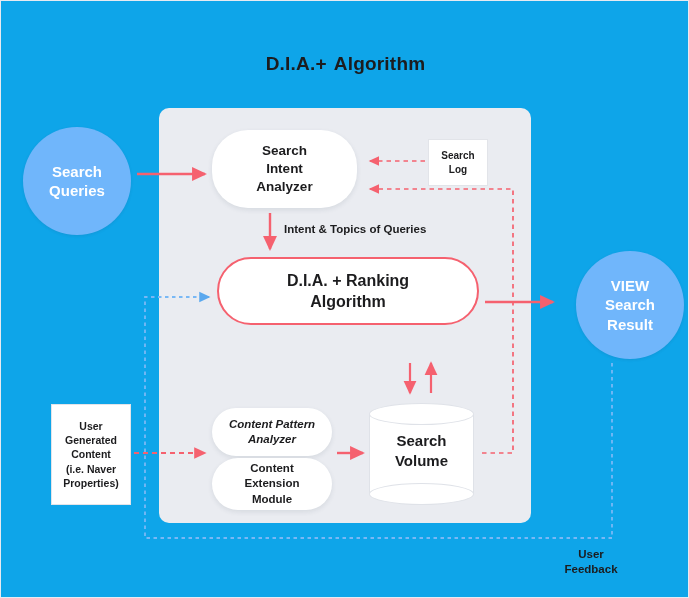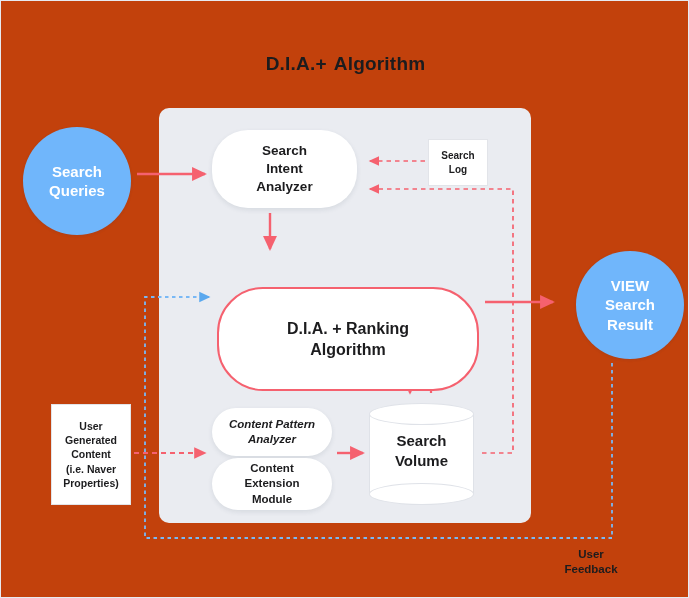--- a/index.html
+++ b/index.html
@@ -7,21 +7,21 @@
     padding: 0;
     background: #ffffff;
   }
   body {
     font-family: "Liberation Sans", sans-serif;
   }
   #canvas {
     position: relative;
     width: 689px;
     height: 598px;
-    background: #c2410c;
+    background: #0ea5e9;
     border: 1px solid #e7eaf1;
     box-sizing: border-box;
     overflow: hidden;
   }
 
   
   #title {
     position: absolute;
     left: 0;
     top: 52px;
@@ -100,34 +100,33 @@
     left: 211px; top: 457px;
     width: 120px; height: 52px;
     font-size: 11.5px;
     border-radius: 26px;
   }
 
   
   #box-dia {
     position: absolute;
     left: 216px; top: 256px;
-    width: 262px; height: 104px;
+    width: 262px; height: 68px;
     background: #ffffff;
     border: 2px solid #f5616f;
     border-radius: 46px;
     display: flex;
     align-items: center;
     justify-content: center;
     text-align: center;
     font-weight: bold;
     font-size: 16px;
     color: #1c1c1e;
     line-height: 1.34;
     box-sizing: border-box;
-    margin-top: 30px;
   }
 
   
   .wrect {
     position: absolute;
     background: #ffffff;
     border: 1px solid #e2e4e9;
     display: flex;
     align-items: center;
     justify-content: center;
@@ -299,20 +298,21 @@
     <span style="white-space:pre-line">Search
 Intent
 Analyzer</span>
   </div>
 
   <div class="wrect" id="box-searchlog">
     <span style="white-space:pre-line">Search
 Log</span>
   </div>
 
+  <div class="flabel" id="label-intent">Intent &amp; Topics of Queries</div>
 
   <div id="box-dia">
     <span style="white-space:pre-line">D.I.A. + Ranking
 Algorithm</span>
   </div>
 
   <div class="wrect" id="box-ugc">
     <span style="white-space:pre-line">User
 Generated
 Content

